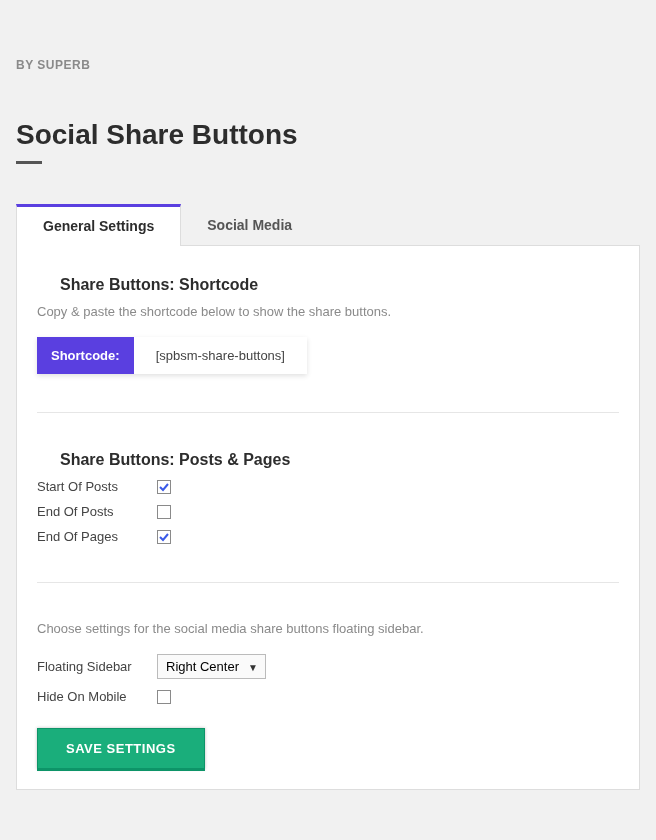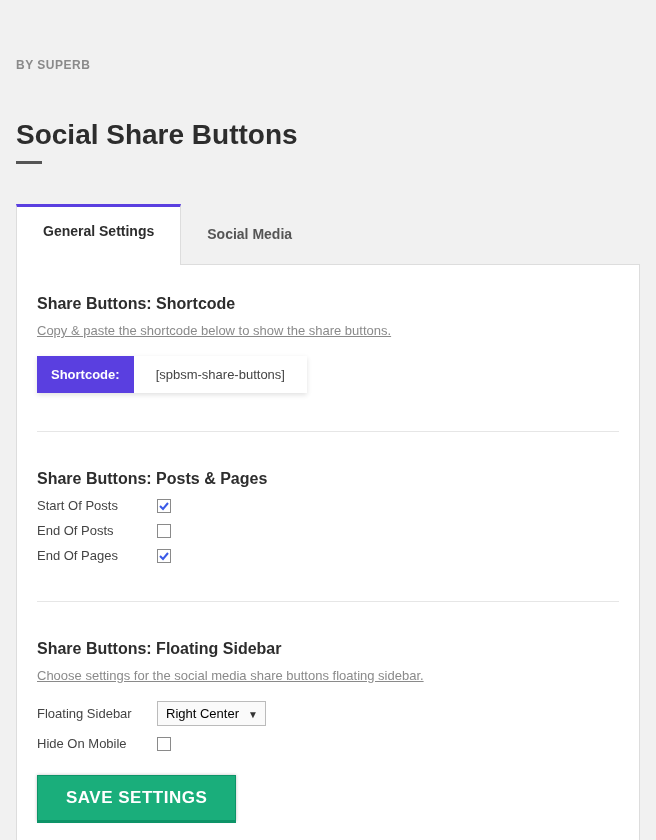--- a/index.html
+++ b/index.html
@@ -29,21 +29,21 @@
       width: 26px;
       height: 3px;
       background: #555;
       margin-bottom: 40px;
     }
     .tabs {
       display: flex;
       border-bottom: 1px solid #ddd;
     }
     .tab {
-      padding: 22px 26px;
+      padding: 12px 26px;
       font-size: 14px;
       font-weight: 600;
       color: #555;
       cursor: pointer;
       background: transparent;
       border: none;
     }
     .tab.active {
       background: #fff;
       border-top: 3px solid #5a3fe0;
@@ -58,26 +58,26 @@
       border: 1px solid #ddd;
       border-top: none;
       padding: 30px 20px 20px 20px;
     }
     .section { margin-bottom: 10px; }
     .section-title {
       font-size: 16px;
       font-weight: 700;
       color: #2d2d2d;
       margin-bottom: 10px;
+      margin-left: 23px;
     }
     .section-desc {
       font-size: 13px;
       color: #8a8a8a;
       margin-bottom: 18px;
-      text-decoration: underline;
     }
     .shortcode-box {
       display: inline-flex;
       align-items: stretch;
       box-shadow: 0 2px 5px rgba(0,0,0,0.12);
       margin-bottom: 28px;
     }
     .shortcode-label {
       background: #5a3fe0;
       color: #fff;
@@ -141,21 +141,21 @@
       pointer-events: none;
       font-size: 10px;
       color: #333;
     }
     .save-row { margin-top: 24px; }
     .save-btn {
       background: #1aae7b;
       border: 1px solid #0d9468;
       box-shadow: 0 2px 0 #0d9468, 0 0 3px rgba(0,0,0,0.25);
       color: #fff;
-      font-size: 17px;
+      font-size: 13px;
       font-weight: 700;
       letter-spacing: 0.5px;
       padding: 12px 28px;
       cursor: pointer;
     }
     .section-bottom-spacer { height: 18px; }
   </style>
 </head>
 <body>
 
@@ -208,21 +208,20 @@
             <path d="M1 5 L4 8 L9 2" stroke="#3a5ae8" stroke-width="2" fill="none"></path>
           </svg>
       </span>
     </div>
     <div class="section-bottom-spacer"></div>
   </div>
 
   <div class="divider"></div>
 
   <div class="section">
-    <div class="section-title">Share Buttons: Floating Sidebar</div>
     <div class="section-desc">Choose settings for the social media share buttons floating sidebar.</div>
 
     <div class="opt-row">
       <div class="opt-label">Floating Sidebar</div>
       <span class="select-wrap">
         <button class="select">Right Center</button>
         <span class="select-caret">▼</span>
       </span>
     </div>
 

